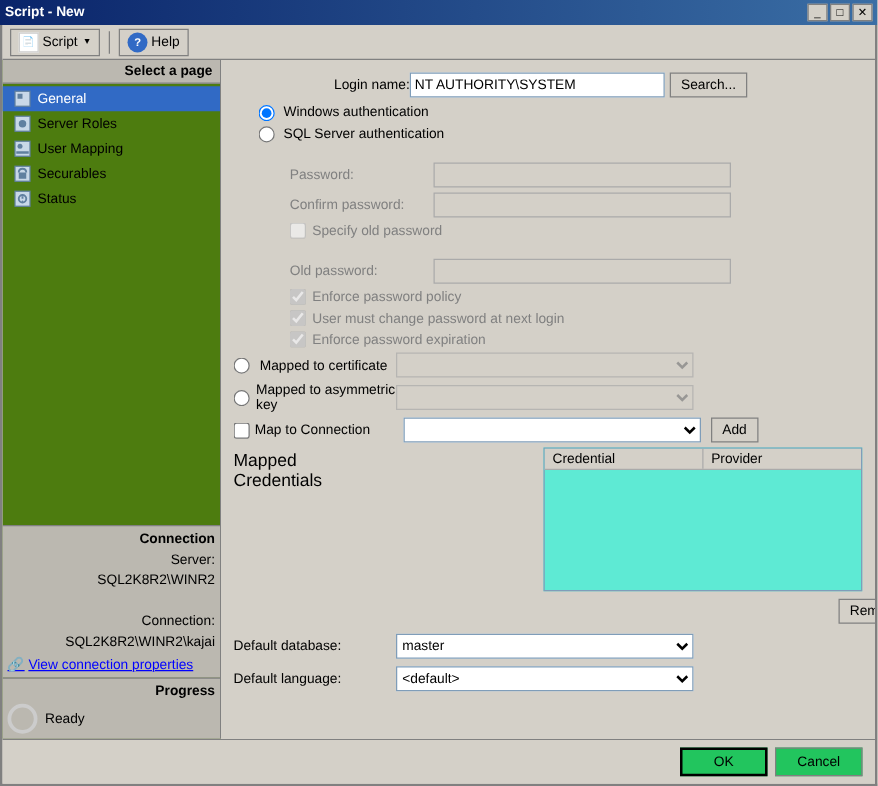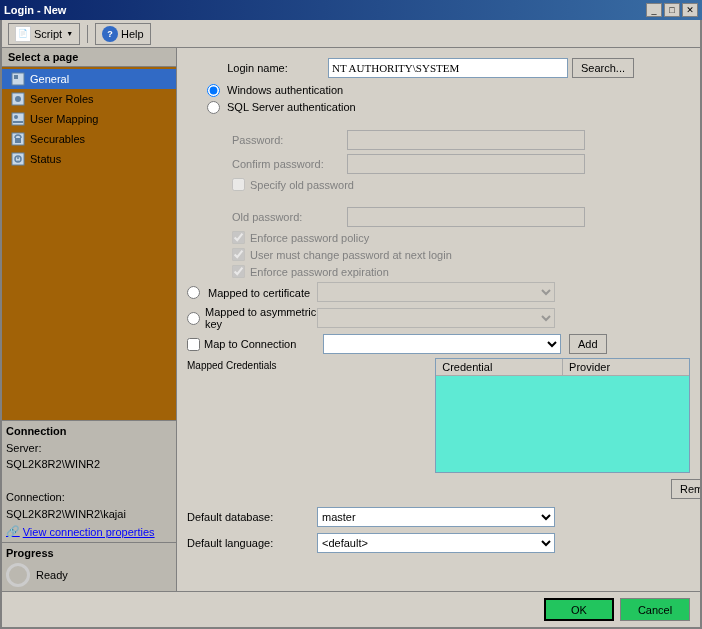--- a/index.html
+++ b/index.html
@@ -108,24 +108,25 @@
     
     .content-area {
       display: flex;
       flex: 1;
       overflow: hidden;
     }
 
     
     .sidebar {
       width: 175px;
-      background: #a16207;
+      background: #4d7c0f;
       border-right: 1px solid #808080;
       display: flex;
       flex-direction: column;
+      text-align: right;
     }
     .sidebar-section-title {
       background: #bbb8b0;
       padding: 3px 6px;
       font-size: 11px;
       font-weight: bold;
       border-bottom: 1px solid #808080;
     }
     .sidebar-items {
       flex: 1;
@@ -211,40 +212,39 @@
 
     
     .form-row {
       display: flex;
       align-items: center;
       margin-bottom: 6px;
     }
     .form-label {
       width: 141px;
       font-size: 11px;
-      text-align: center;
+      text-align: right;
     }
 
     .text-input {
       height: 20px;
       border: 1px solid #7f9db9;
       background: white;
       padding: 1px 3px;
       font-size: 11px;
       font-family: inherit;
     }
     .text-input:disabled {
       background: #d4d0c8;
       border-color: #aaa;
       color: #808080;
     }
 
     .login-name-input {
-      width: 240px;
-      font-family: Liberation Serif, serif;
+      width: 204px;
     }
 
     .search-btn {
       height: 20px;
       background: #d4d0c8;
       border: 1px solid #808080;
       padding: 1px 8px;
       font-size: 11px;
       cursor: pointer;
       margin-left: 4px;
@@ -396,21 +396,21 @@
     }
     .db-label {
       width: 130px;
       font-size: 11px;
     }
   </style>
 </head>
 <body>
 
 <div class="title-bar">
-  <span>Login - New</span>
+  <span>Script - New</span>
   <div class="title-bar-buttons">
     <button class="title-btn">_</button>
     <button class="title-btn">□</button>
     <button class="title-btn">✕</button>
   </div>
 </div>
 
 <div class="window">
 
   <div class="toolbar">
@@ -578,21 +578,21 @@
       </div>
 
       <div class="credential-section">
         <input type="checkbox" class="checkbox-input" style="">
         <span style="width:115px;font-size:11px;">Map to Connection</span>
         <select class="form-select"></select>
         <button class="add-btn">Add</button>
       </div>
 
       <div style="display:flex;margin-bottom:2px;">
-        <span style="width:130px;font-size:10px;padding-top:2px;">Mapped Credentials</span>
+        <span style="width:130px;font-size:14px;padding-top:2px;">Mapped Credentials</span>
         <div class="credentials-area">
           <div class="credentials-header">
             <span class="cred-col">Credential</span>
             <span class="cred-col" style="border-right:none;">Provider</span>
           </div>
         </div>
       </div>
 
       <div style="display:flex;justify-content:flex-end;width:413px;margin-left:130px;margin-bottom:8px;">
         <button class="remove-btn">Remove</button>

